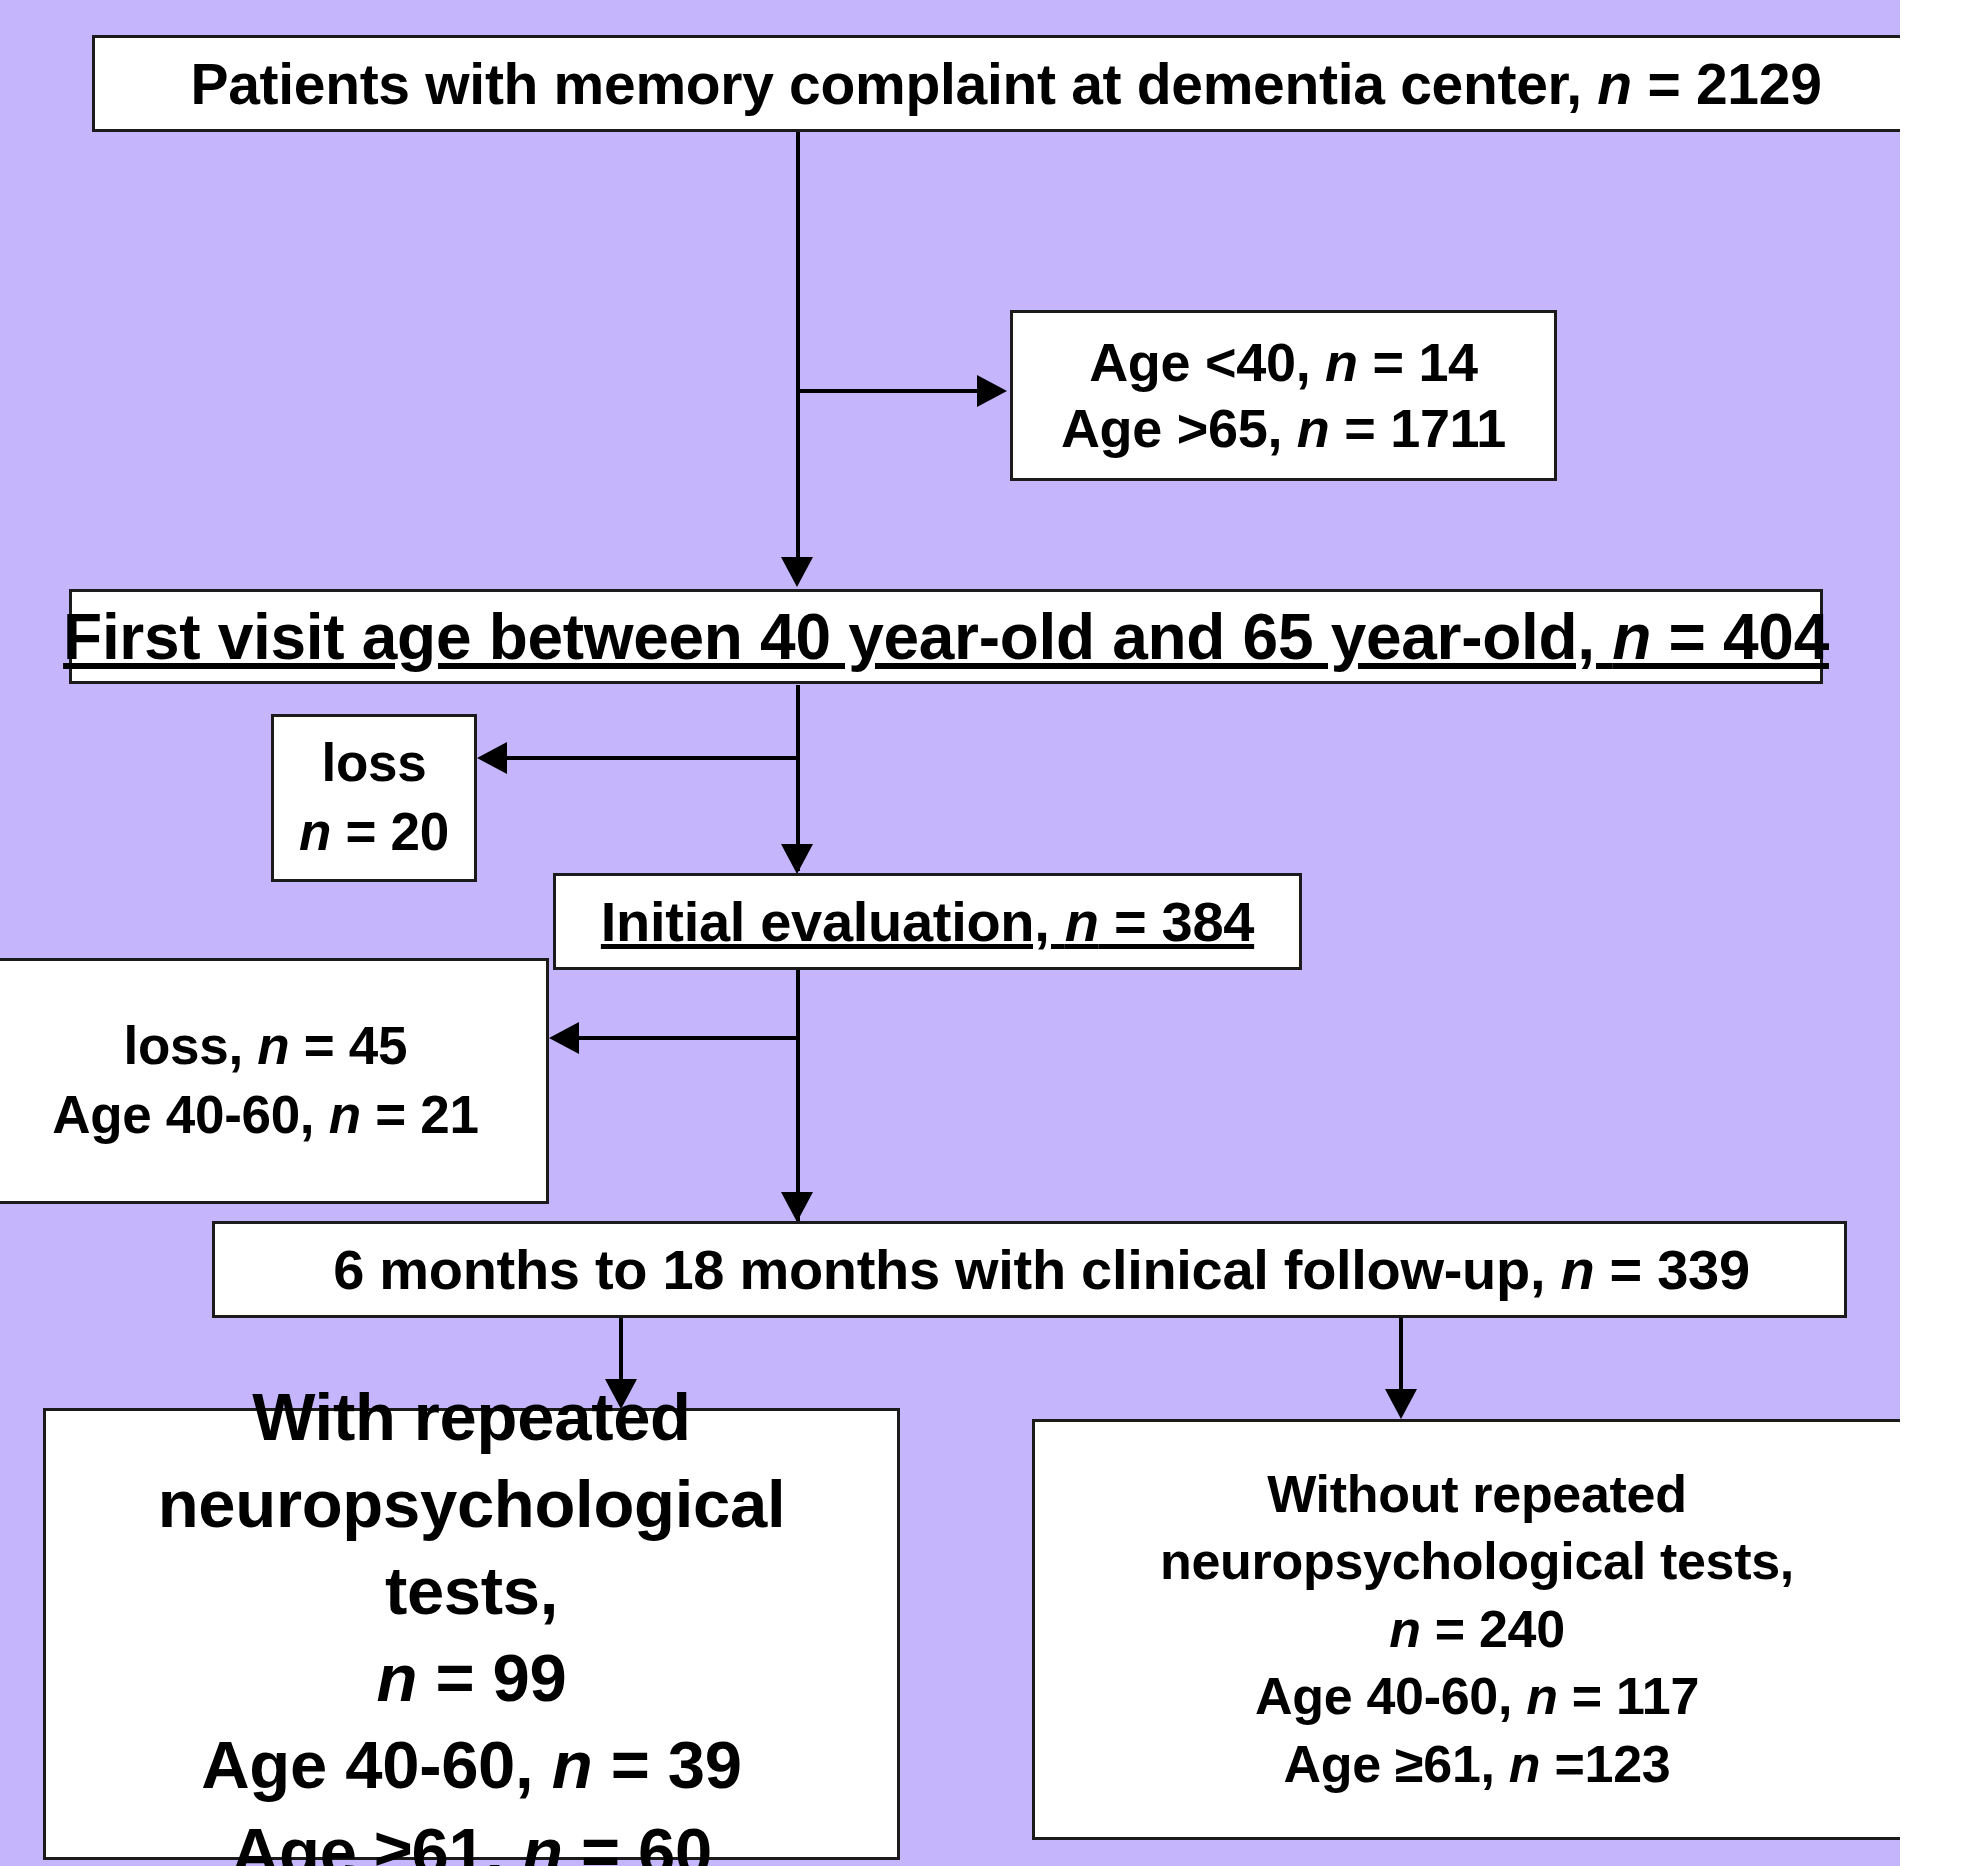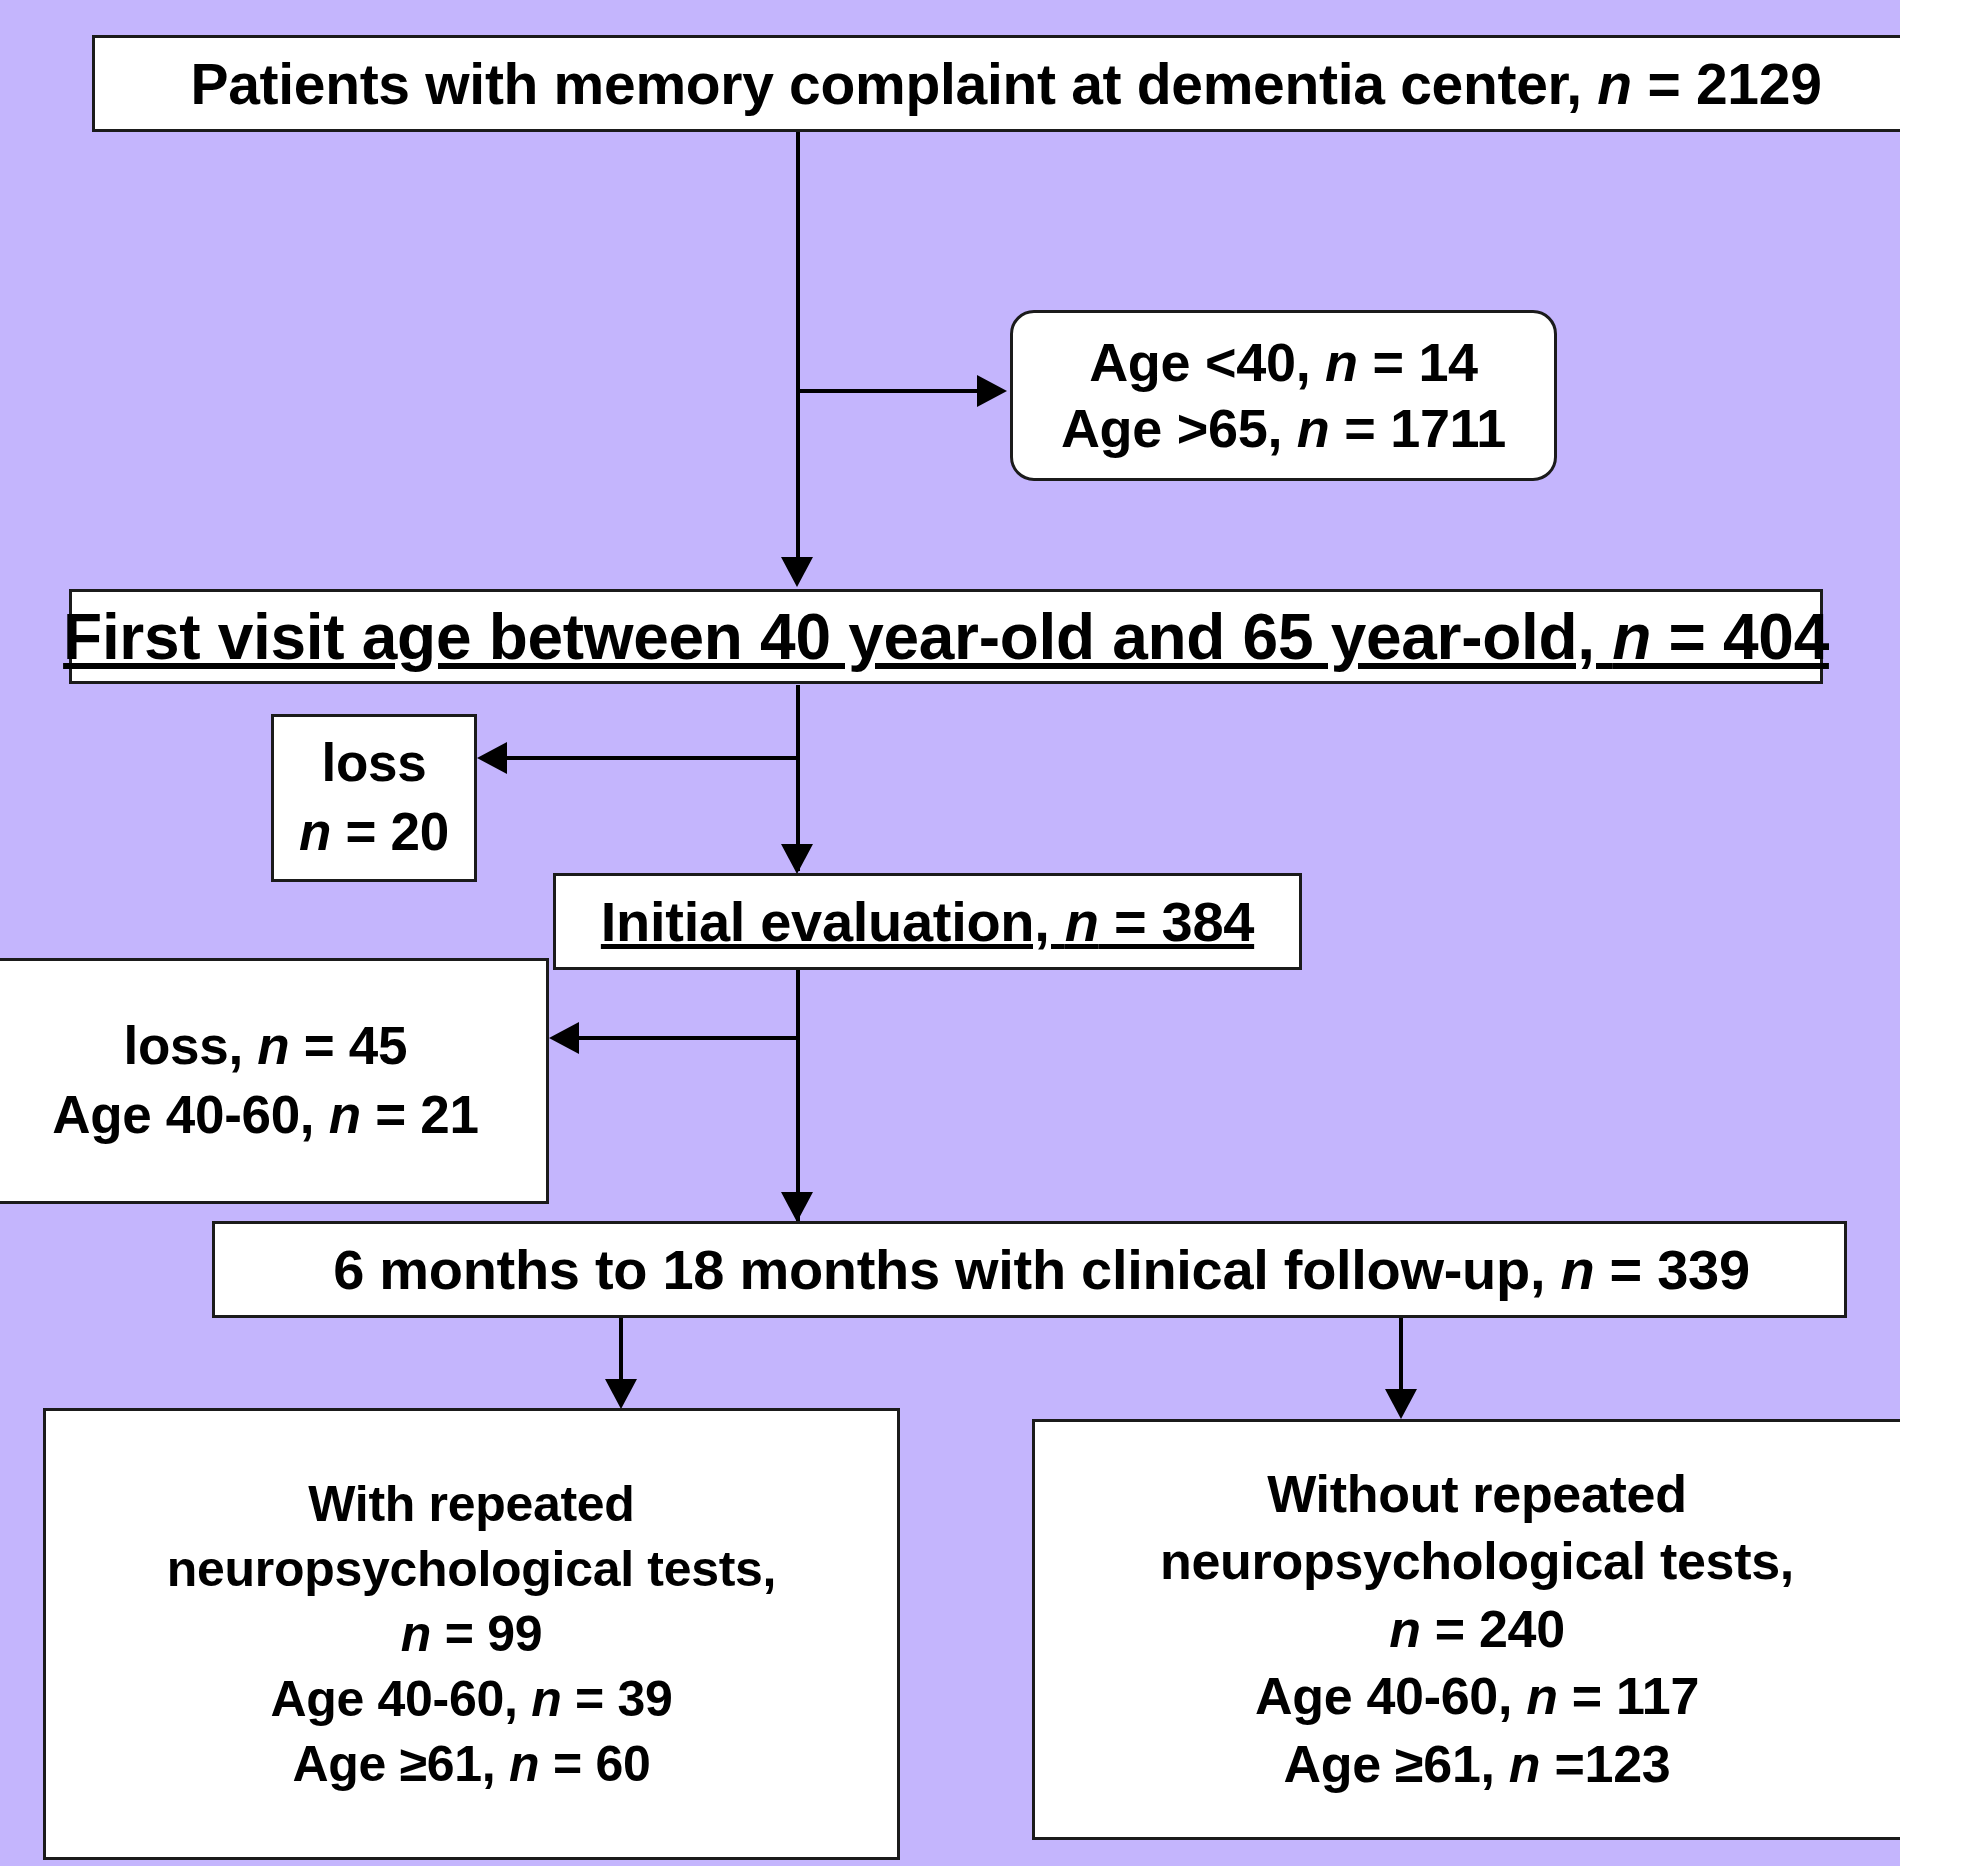--- a/index.html
+++ b/index.html
@@ -34,21 +34,21 @@
   .box .line.wrap{ white-space:normal; }
   .it{ font-style:italic; }
 
   
   #box-enrolled{
     left:92px; top:35px; width:1828px; height:97px;
     font-size:57px;
   }
   #box-excluded{
     left:1010px; top:310px; width:547px; height:171px;
-    font-size:54px; line-height:1.22;border-radius:24px;
+    font-size:54px; line-height:1.22;
   }
   #box-firstvisit{
     left:69px; top:589px; width:1754px; height:95px;
     font-size:64px;
     text-decoration:underline;
   }
   #box-loss20{
     left:271px; top:714px; width:206px; height:168px;
     font-size:53px; line-height:1.30;
   }
@@ -61,21 +61,21 @@
     left:-18.6px; top:958px; width:568px; height:246px;
     font-size:53px; line-height:1.30;
   }
   #box-followup{
     left:212px; top:1221px; width:1635px; height:97px;
     font-size:56px;
     padding-left:24px;
   }
   #box-with{
     left:43px; top:1408px; width:857px; height:452px;
-    font-size:50px; line-height:1.30;
+    font-size:67px; line-height:1.30;
     padding:0 16px;
   }
   #box-without{
     left:1032px; top:1419px; width:890px; height:421px;
     font-size:52px; line-height:1.30;
     padding:0 16px;
   }
 
   
   .vline,.hline{

